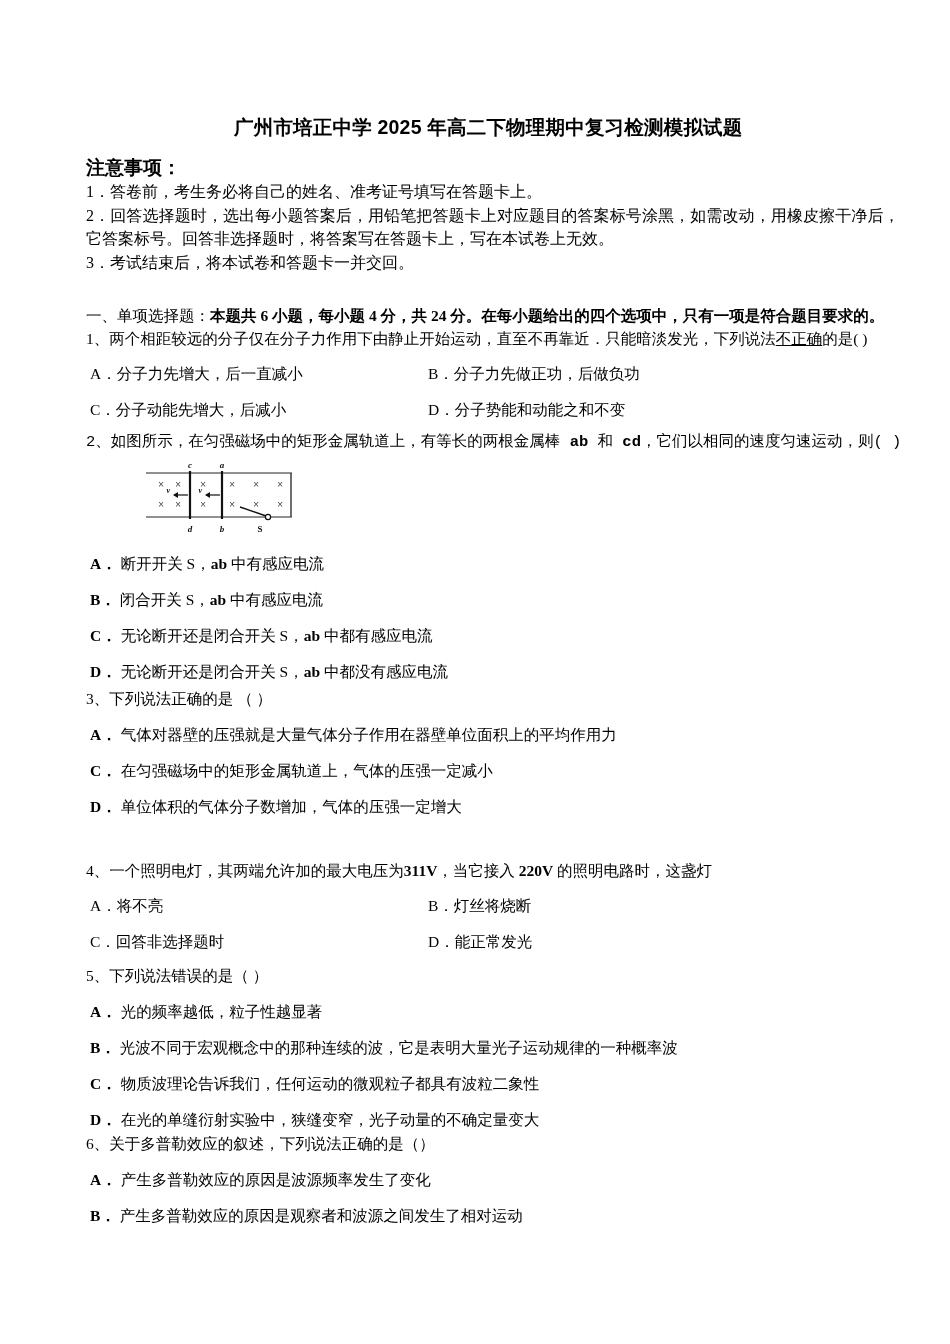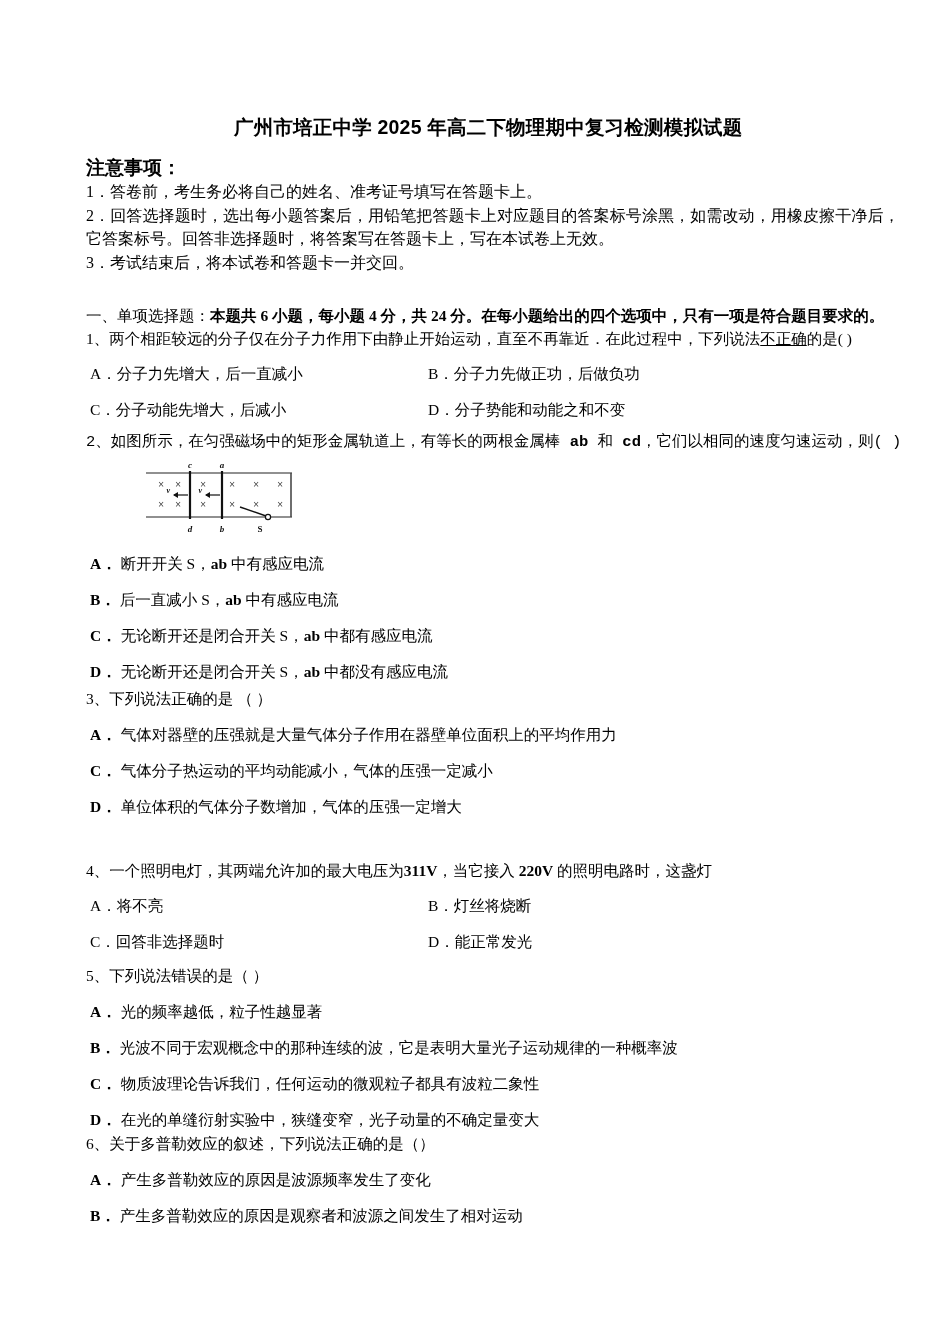--- a/index.html
+++ b/index.html
@@ -138,21 +138,21 @@
     <div class="notice-wrap">
       <p class="notice-head">注意事项：</p>
       <p class="notice-line">1．答卷前，考生务必将自己的姓名、准考证号填写在答题卡上。</p>
       <p class="notice-line">2．回答选择题时，选出每小题答案后，用铅笔把答题卡上对应题目的答案标号涂黑，如需改动，用橡皮擦干净后，再选涂其它答案标号。回答非选择题时，将答案写在答题卡上，写在本试卷上无效。</p>
       <p class="notice-line">3．考试结束后，将本试卷和答题卡一并交回。</p>
     </div>
 
     <p class="section-head"><span>一、单项选择题：</span><b>本题共 6 小题，每小题 4 分，共 24 分。在每小题给出的四个选项中，只有一项是符合题目要求的。</b></p>
 
     <div class="qblock" style="top:323px;">
-      <p class="qstem"><span>1、</span><span>两个相距较远的分子仅在分子力作用下由静止开始运动，直至不再靠近．在此过程中，下列说法</span><span class="uline">不正确</span><span>的是(      )</span></p>
+      <p class="qstem"><span>1、</span><span>两个相距较远的分子仅在分子力作用下由静止开始运动，直至不再靠近．只能暗淡发光，下列说法</span><span class="uline">不正确</span><span>的是(      )</span></p>
       <div class="optrow" style="margin-top:12px;">
         <div class="col colA"><span class="lbl">A．</span><span>分子力先增大，后一直减小</span></div>
         <div class="col colB"><span class="lbl">B．</span><span>分子力先做正功，后做负功</span></div>
       </div>
       <div class="optrow" style="margin-top:13px;">
         <div class="col colA"><span class="lbl">C．</span><span>分子动能先增大，后减小</span></div>
         <div class="col colB"><span class="lbl">D．</span><span>分子势能和动能之和不变</span></div>
       </div>
     </div>
 
@@ -212,29 +212,29 @@
           <text x="78" y="9">a</text>
           <text x="46" y="73">d</text>
           <text x="78" y="73">b</text>
         </g>
         <text x="116" y="73" font-family="'Liberation Serif', serif" font-size="9" font-weight="bold" fill="#111111" text-anchor="middle">S</text>
       </svg>
     </div>
 
     <div class="qblock" style="top:548px;">
       <p class="opt opt-indent"><span class="lbl">A．</span><span>断开开关 S，</span><span class="bold">ab</span><span> 中有感应电流</span></p>
-      <p class="opt opt-indent" style="margin-top:13px;"><span class="lbl">B．</span><span>后一直减小 S，</span><span class="bold">ab</span><span> 中有感应电流</span></p>
+      <p class="opt opt-indent" style="margin-top:13px;"><span class="lbl">B．</span><span>闭合开关 S，</span><span class="bold">ab</span><span> 中有感应电流</span></p>
       <p class="opt opt-indent" style="margin-top:13px;"><span class="lbl">C．</span><span>无论断开还是闭合开关 S，</span><span class="bold">ab</span><span> 中都有感应电流</span></p>
       <p class="opt opt-indent" style="margin-top:13px;"><span class="lbl">D．</span><span>无论断开还是闭合开关 S，</span><span class="bold">ab</span><span> 中都没有感应电流</span></p>
     </div>
 
     <div class="qblock" style="top:683px;">
       <p class="qstem"><span>3、</span><span>下列说法正确的是    （  ）</span></p>
       <p class="opt opt-indent" style="margin-top:13px;"><span class="lbl">A．</span><span>气体对器壁的压强就是大量气体分子作用在器壁单位面积上的平均作用力</span></p>
-      <p class="opt opt-indent" style="margin-top:13px;"><span class="lbl">C．</span><span>气体分子热运动的平均动能减小，气体的压强一定减小</span></p>
+      <p class="opt opt-indent" style="margin-top:13px;"><span class="lbl">C．</span><span>在匀强磁场中的矩形金属轨道上，气体的压强一定减小</span></p>
       <p class="opt opt-indent" style="margin-top:13px;"><span class="lbl">D．</span><span>单位体积的气体分子数增加，气体的压强一定增大</span></p>
     </div>
 
     <div class="qblock" style="top:855px;">
       <p class="qstem"><span>4、</span><span>一个照明电灯，其两端允许加的最大电压为</span><span class="bold">311V</span><span>，当它接入 </span><span class="bold">220V</span><span> 的照明电路时，这盏灯</span></p>
       <div class="optrow" style="margin-top:12px;">
         <div class="col colA"><span class="lbl">A．</span><span>将不亮</span></div>
         <div class="col colB"><span class="lbl">B．</span><span>灯丝将烧断</span></div>
       </div>
       <div class="optrow" style="margin-top:13px;">

